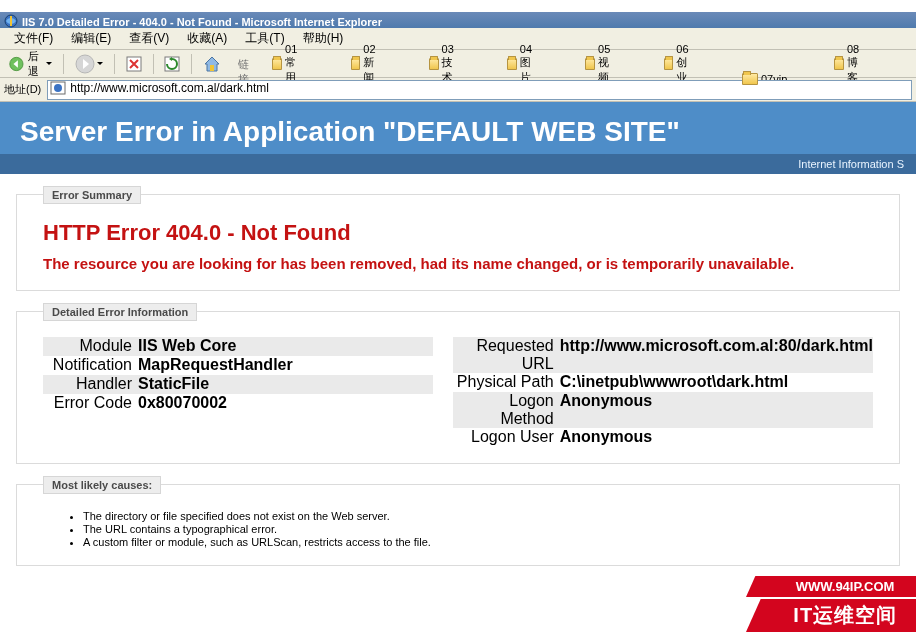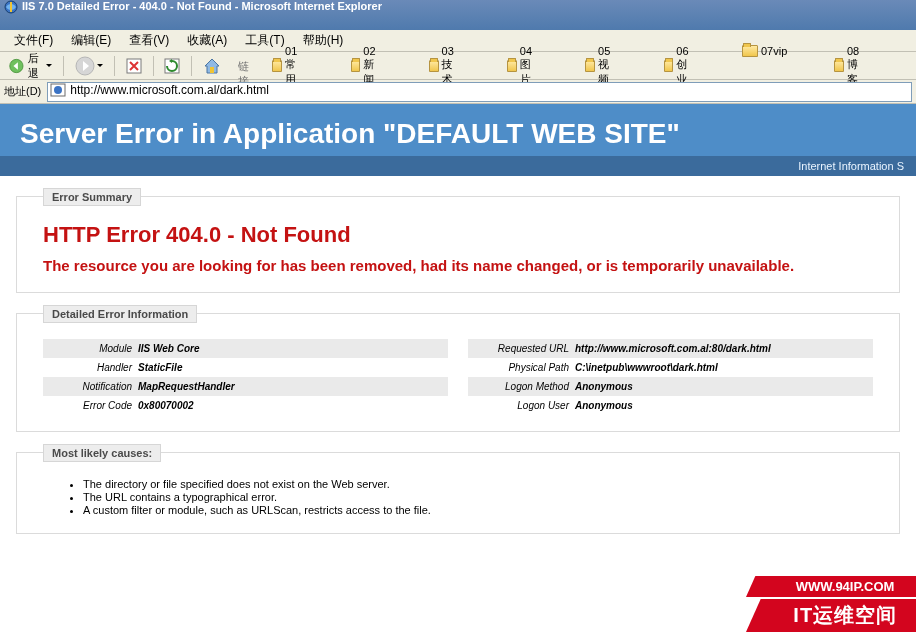--- a/index.html
+++ b/index.html
@@ -1,18 +1,18 @@
 <!DOCTYPE html>
 <html><head>
 <meta charset="utf-8">
 <style>
 * { margin: 0; padding: 0; box-sizing: border-box; }
 body { font-family: Tahoma, Verdana, Arial, sans-serif; font-size: 11px; background: #fff; width: 916px; overflow: hidden; }
 
-.titlebar { height: 30px; background: linear-gradient(#6a8ab8, #4f7aad); display: flex; align-items: flex-start; padding-left: 4px; }
+.titlebar { height: 16px; background: linear-gradient(#6a8ab8, #4f7aad); display: flex; align-items: flex-end; padding-left: 4px; margin-top: 12px; }
 .titlebar-icon { width: 14px; height: 14px; margin-right: 4px; display: flex; align-items: center; }
 .titlebar-text { color: #fff; font-size: 11px; font-weight: bold; }
 
 .menubar { height: 22px; background: #f1efe2; border-bottom: 1px solid #c2c0b4; display: flex; align-items: center; padding-left: 6px; gap: 2px; font-size: 12px; text-align: center; }
 .menu-item { padding: 2px 8px; cursor: default; }
 
 .toolbar { height: 28px; background: #f1efe2; border-bottom: 1px solid #c2c0b4; display: flex; align-items: center; padding: 0 4px; gap: 4px; }
 .tb-btn { display: flex; align-items: center; padding: 2px 4px; border: 1px solid transparent; cursor: default; }
 .tb-sep { width: 1px; height: 20px; background: #c2c0b4; margin: 0 2px; }
 .tb-dd { width: 0; height: 0; border-left: 3px solid transparent; border-right: 3px solid transparent; border-top: 3px solid #000; margin-left: 2px; }
@@ -35,21 +35,21 @@
 .region { margin: 20px 16px 0 16px; border: 1px solid #dbdbdb; border-top: none; position: relative; padding: 26px 26px 16px 26px; }
 .region-top { position: absolute; top: 0; left: 0; right: 0; height: 7px; border-top: 1px solid #dbdbdb; }
 .region-top::before, .region-top::after { content: ""; }
 .region legend, .region .legend { position: absolute; top: -8px; left: 26px; background: #ededed; border: 1px solid #d6d6d6; padding: 2px 8px; font-size: 11px; font-weight: bold; color: #4a4a4a; }
 
 .err-title { color: #c41212; font-family: "trebuchet ms", Verdana, sans-serif; font-size: 22px; font-weight: bold; margin-bottom: 8px; }
 .err-desc { color: #c41212; font-family: "trebuchet ms", Verdana, sans-serif; font-size: 15px; font-weight: bold; line-height: 1.35; }
 
 .details-grid { display: flex; gap: 20px; }
 .details-col { flex: 1; }
-.detail-row { display: flex; min-height: 19px; align-items: center; font-size: 10px; font-style: italic; }
+.detail-row { display: flex; min-height: 19px; font-size: 16px; }
 .detail-row:nth-child(odd) { background: #eaeaea; }
 .detail-label { width: 95px; text-align: right; padding-right: 6px; }
 .detail-val { font-weight: bold; }
 .details-col.right .detail-label { width: 107px; }
 
 .causes { font-size: 11px; padding-left: 40px; }
 .causes li { margin-bottom: 1px; }
 
 .watermark { position: fixed; right: 0; bottom: 0; pointer-events: none; }
 .wm-band { background: #d3051e; color: #fff; transform: skewX(-24deg); transform-origin: bottom right; padding: 3px 26px 3px 40px; margin-top: 2px; text-align: right; }
@@ -116,21 +116,21 @@
   </div>
   <span class="tb-sep"></span>
   <div class="tb-btn">
     <svg width="18" height="18" viewBox="0 0 18 18">
         <path d="M2 9 L9 2 L16 9 L14 9 L14 16 L4 16 L4 9 Z" fill="#8fb9e4" stroke="#4a74a2"></path>
         <rect x="7" y="10" width="4" height="6" fill="#f0c434"></rect>
       </svg>
   </div>
   <div style="flex:1"></div>
   <div class="linksbar-label">链接</div>
-  <div id="links-host" style="display:flex;align-items:flex-start;overflow:hidden;gap:35px;">
+  <div id="links-host" style="display:flex;align-items:flex-end;overflow:hidden;gap:35px;">
       <div class="link-item">
         <span class="folder-ic"></span>
         <span>01常用</span>
       </div>
       <div class="link-item">
         <span class="folder-ic"></span>
         <span>02新闻</span>
       </div>
       <div class="link-item">
         <span class="folder-ic"></span>
@@ -192,26 +192,26 @@
   <div class="region">
     <div class="region-top"></div>
     <div class="legend">Detailed Error Information</div>
     <div class="details-grid">
       <div class="details-col">
         <div class="detail-row">
             <span class="detail-label">Module</span>
             <span class="detail-val">IIS Web Core</span>
           </div>
         <div class="detail-row">
+            <span class="detail-label">Notification</span>
+            <span class="detail-val">MapRequestHandler</span>
+          </div>
+        <div class="detail-row">
             <span class="detail-label">Handler</span>
             <span class="detail-val">StaticFile</span>
-          </div>
-        <div class="detail-row">
-            <span class="detail-label">Notification</span>
-            <span class="detail-val">MapRequestHandler</span>
           </div>
         <div class="detail-row">
             <span class="detail-label">Error Code</span>
             <span class="detail-val">0x80070002</span>
           </div>
       </div>
       <div class="details-col right">
         <div class="detail-row">
             <span class="detail-label">Requested URL</span>
             <span class="detail-val">http://www.microsoft.com.al:80/dark.html</span>

